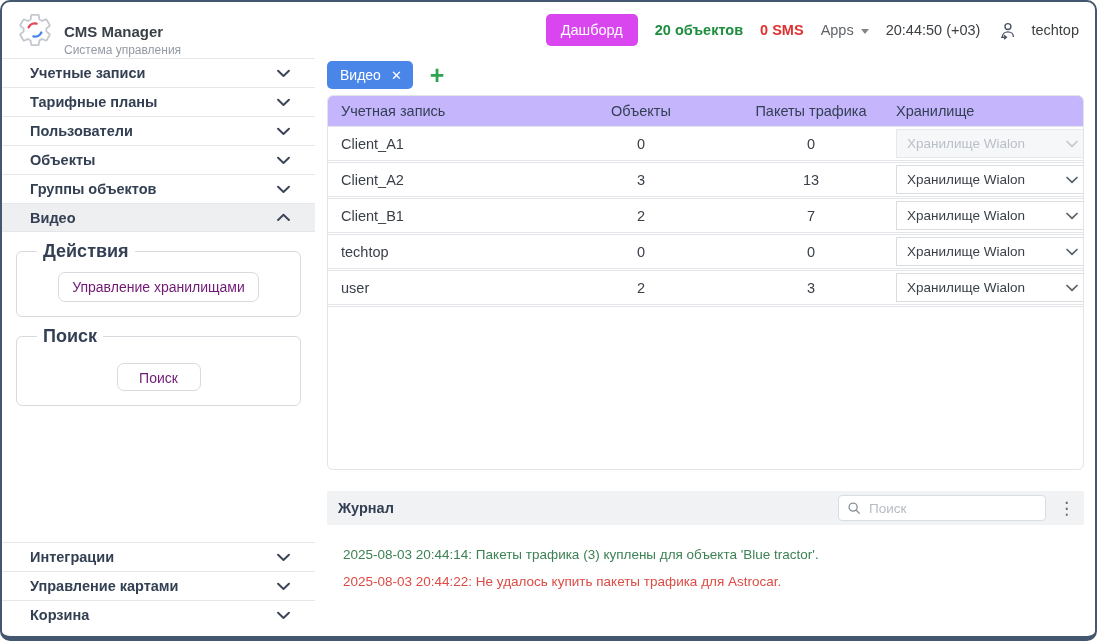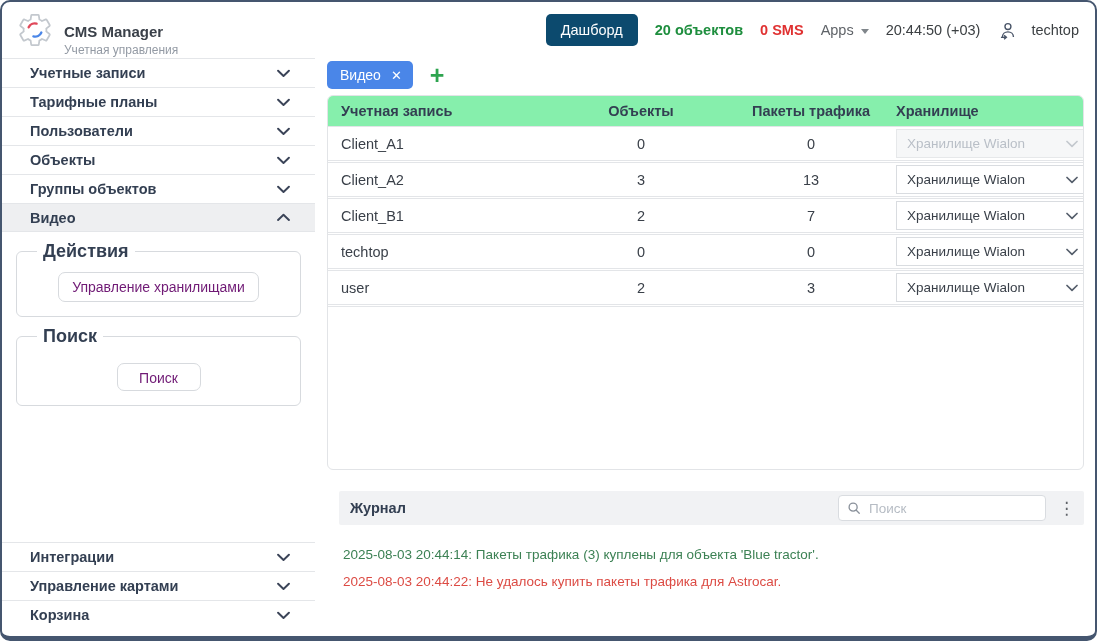--- a/index.html
+++ b/index.html
@@ -9,21 +9,21 @@
   .window { position:relative; width:1097px; height:641px; border:2px solid #45566f;
             border-bottom-width:5px; border-radius:10px; background:#fff; overflow:hidden;
             display:flex; flex-direction:column; }
 
   
   .header { height:56px; flex-shrink:0; display:flex; align-items:center; padding:0 16px 0 14px; }
   .brand { display:flex; align-items:center; gap:10px; }
   .brand-text .t1 { font-size:15px; font-weight:bold; color:#3a4049;margin-top:19px; }
   .brand-text .t2 { font-size:12px; color:#939aa4; margin-top:3px; }
   .header-right { margin-left:auto; display:flex; align-items:center; gap:17px; }
-  .btn-dashboard { background:#0c4a6e; color:#fff; font-size:14.5px; padding:8px 15px;
+  .btn-dashboard { background:#d946ef; color:#fff; font-size:14.5px; padding:8px 15px;
                    border:none; border-radius:5px; cursor:pointer;
                    font-family:"Liberation Sans","DejaVu Sans",sans-serif; }
   .objects-count { color:#1e8e3e; font-weight:bold; font-size:14.5px; cursor:pointer; }
   .sms-count { color:#e03131; font-weight:bold; font-size:14.5px; cursor:pointer; }
   .apps { color:#5f6368; font-size:14.5px; display:flex; align-items:center; gap:7px; cursor:pointer; }
   .caret-down { width:0; height:0; border-left:4px solid transparent; border-right:4px solid transparent;
                 border-top:5px solid #80868b; margin-top:2px; }
   .time { color:#3c4043; font-size:14.5px; }
   .user-cluster { display:flex; align-items:center; gap:13px; color:#3c4043; font-size:14.5px; cursor:pointer; }
 
@@ -61,39 +61,39 @@
   .tabs-row { display:flex; align-items:center; height:28px; flex-shrink:0; }
   .tab { background:#4a86e8; color:#fff; height:28px; border-radius:5px; display:flex; align-items:center;
          gap:10px; padding:0 11px 0 13px; font-size:14px; cursor:pointer; }
   .tab-close { font-size:13px; cursor:pointer; line-height:1; }
   .add-tab { color:#2ea44f; font-size:25px; font-weight:bold; margin-left:17px; line-height:22px;
              background:none; border:none; cursor:pointer; padding:0;
              font-family:"Liberation Sans","DejaVu Sans",sans-serif; }
 
   .table-box { margin-top:6px; border:1px solid #e2e4e7; border-radius:6px; height:375px; overflow:hidden;
                flex-shrink:0; background:#fff; }
-  .thead { display:flex; align-items:center; height:31px; background:#86efac; border-bottom:1px solid #e2e4e7;
-           font-weight:bold; font-size:14.5px; color:#333f52; }
+  .thead { display:flex; align-items:center; height:31px; background:#c4b5fd; border-bottom:1px solid #e2e4e7;
+           font-weight:normal; font-size:14.5px; color:#333f52; }
   .col-acc { flex:1; padding-left:13px; }
   .col-obj { width:170px; text-align:center; }
   .col-pkg { width:170px; text-align:center; }
   .col-sto { width:187px; }
   .trow { display:flex; align-items:center; height:36px; border-bottom:3px double #e3e5e8;
           font-size:14.5px; color:#3a4049; background:#fff; }
   .storage-select { width:192px; height:29px; border:1px solid #d9dce0; border-radius:0; background:#fff;
                     display:flex; align-items:center; justify-content:space-between; padding:0 9px 0 10px;
                     font-size:13.5px; color:#3a4049; cursor:pointer; }
   .storage-select.disabled { background:#f6f7f8; color:#b9bfc7; border-color:#e6e8ea; cursor:default; }
   .storage-select.disabled .chev { color:#c3c8ce; }
   .storage-select .chev { color:#555e6b; }
 
   
   .journal { margin-top:21px; }
   .journal-head { height:34px; background:#f1f2f4; display:flex; align-items:center; padding:0 12px 0 11px;
-                  border-radius:2px;margin-left:12px; }
+                  border-radius:2px; }
   .journal-title { font-weight:bold; font-size:14.5px; color:#333f52; }
   .journal-search { margin-left:auto; width:208px; height:26px; background:#fff; border:1px solid #d9dce0;
                     border-radius:4px; display:flex; align-items:center; padding:0 8px; gap:6px; }
   .journal-search input { border:none; outline:none; flex:1; min-width:0; font-size:13.5px; color:#3a4049;
                           background:transparent; font-family:"Liberation Sans","DejaVu Sans",sans-serif; }
   .journal-search input::placeholder { color:#b6bcc4; }
   .kebab { margin-left:12px; color:#5f6368; font-size:17px; width:14px; text-align:center; cursor:pointer;
            user-select:none; }
   .log { padding:16px 16px 0; font-size:13.5px; line-height:27px; }
   .log p { margin:0; }
@@ -107,21 +107,21 @@
 
   <div class="header">
     <div class="brand">
       <svg width="38" height="38" viewBox="0 0 24 24">
         <path d="M19.14,12.94c0.04-0.3,0.06-0.61,0.06-0.94c0-0.32-0.02-0.64-0.07-0.94l2.03-1.58c0.18-0.14,0.23-0.41,0.12-0.61l-1.92-3.32c-0.12-0.22-0.37-0.29-0.59-0.22l-2.39,0.96c-0.5-0.38-1.03-0.7-1.62-0.94L14.4,2.81c-0.04-0.24-0.24-0.41-0.48-0.41h-3.84c-0.24,0-0.43,0.17-0.47,0.41L9.25,5.35C8.66,5.59,8.12,5.92,7.63,6.29L5.24,5.33c-0.22-0.08-0.47,0-0.59,0.22L2.74,8.87C2.62,9.08,2.66,9.34,2.86,9.48l2.03,1.58C4.84,11.36,4.8,11.69,4.8,12s0.02,0.64,0.07,0.94l-2.03,1.58c-0.18,0.14-0.23,0.41-0.12,0.61l1.92,3.32c0.12,0.22,0.37,0.29,0.59,0.22l2.39-0.96c0.5,0.38,1.03,0.7,1.62,0.94l0.36,2.54c0.05,0.24,0.24,0.41,0.48,0.41h3.84c0.24,0,0.44-0.17,0.47-0.41l0.36-2.54c0.59-0.24,1.13-0.56,1.62-0.94l2.39,0.96c0.22,0.08,0.47,0,0.59-0.22l1.92-3.32c0.12-0.22,0.07-0.47-0.12-0.61L19.14,12.94z" fill="none" stroke="#c3c8ce" stroke-width="1.1"></path>
         <path d="M 8.0 10.3 A 4.2 4.2 0 0 1 13.0 7.95" fill="none" stroke="#e0485a" stroke-width="1.5" stroke-linecap="round"></path>
         <path d="M 16.0 13.6 A 4.2 4.2 0 0 1 11.0 16.05" fill="none" stroke="#4a86e8" stroke-width="1.5" stroke-linecap="round"></path>
       </svg>
       <div class="brand-text">
         <div class="t1">CMS Manager</div>
-        <div class="t2">Учетная управления</div>
+        <div class="t2">Система управления</div>
       </div>
     </div>
 
     <div class="header-right">
       <button class="btn-dashboard">Дашборд</button>
       <span class="objects-count">20 объектов</span>
       <span class="sms-count">0 SMS</span>
       <span class="apps">
         <span>Apps</span>
         <span class="caret-down"></span>

